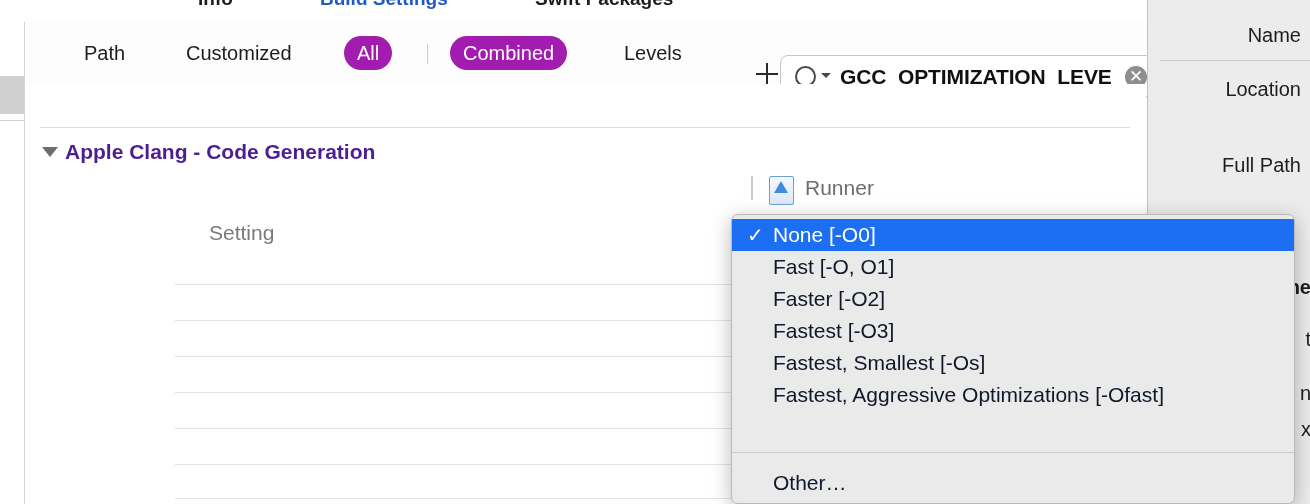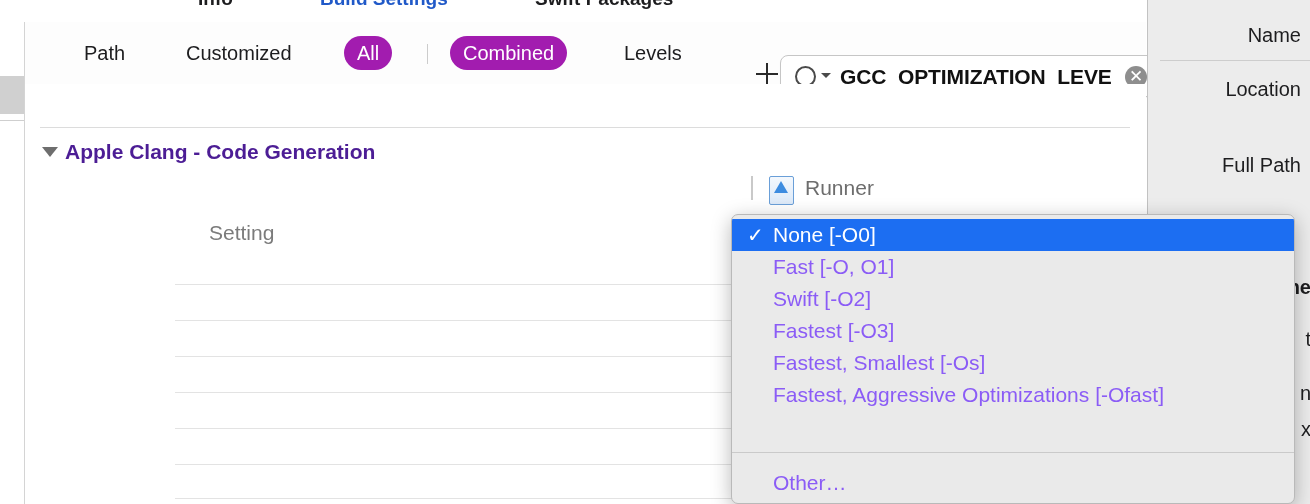--- a/index.html
+++ b/index.html
@@ -172,21 +172,21 @@
   
   .menu {
     position: absolute; left: 731px; top: 214px; width: 564px; height: 290px;
     background: #eaeaea; border: 1px solid #b9b9b9; border-radius: 7px;
     box-shadow: 0 5px 20px rgba(0,0,0,.28); overflow: hidden;
     box-sizing: border-box;
   }
   .menu-inner { position: relative; width: 100%; height: 100%; }
   .mi {
     position: absolute; left: 0; width: 562px; height: 32px; line-height: 32px;
-    font-size: 21px; color: #8b5cf6; white-space: nowrap;
+    font-size: 21px; color: #0f172a; white-space: nowrap;
   }
   .mi-label { position: absolute; left: 41px; top: 0; }
   .mi.on { background: #1c6ef2; color: #ffffff; }
   .mi-check {
     position: absolute; left: 15px; top: 0; font-size: 20px;
     font-family: "DejaVu Sans", sans-serif;
   }
   .menu-sep {
     position: absolute; left: 0; width: 562px; height: 1px; background: #cacaca;
   }
@@ -264,21 +264,21 @@
   <div class="menu">
     <div class="menu-inner">
       <div class="mi on" style="top:4px">
         <span class="mi-check">✓</span>
         <span class="mi-label">None [-O0]</span>
       </div>
       <div class="mi" style="top:36px">
         <span class="mi-label">Fast [-O, O1]</span>
       </div>
       <div class="mi" style="top:68px">
-        <span class="mi-label">Swift [-O2]</span>
+        <span class="mi-label">Faster [-O2]</span>
       </div>
       <div class="mi" style="top:100px">
         <span class="mi-label">Fastest [-O3]</span>
       </div>
       <div class="mi" style="top:164px">
         <span class="mi-label">Fastest, Aggressive Optimizations [-Ofast]</span>
       </div>
       <div class="mi" style="top:132px">
         <span class="mi-label">Fastest, Smallest [-Os]</span>
       </div>

